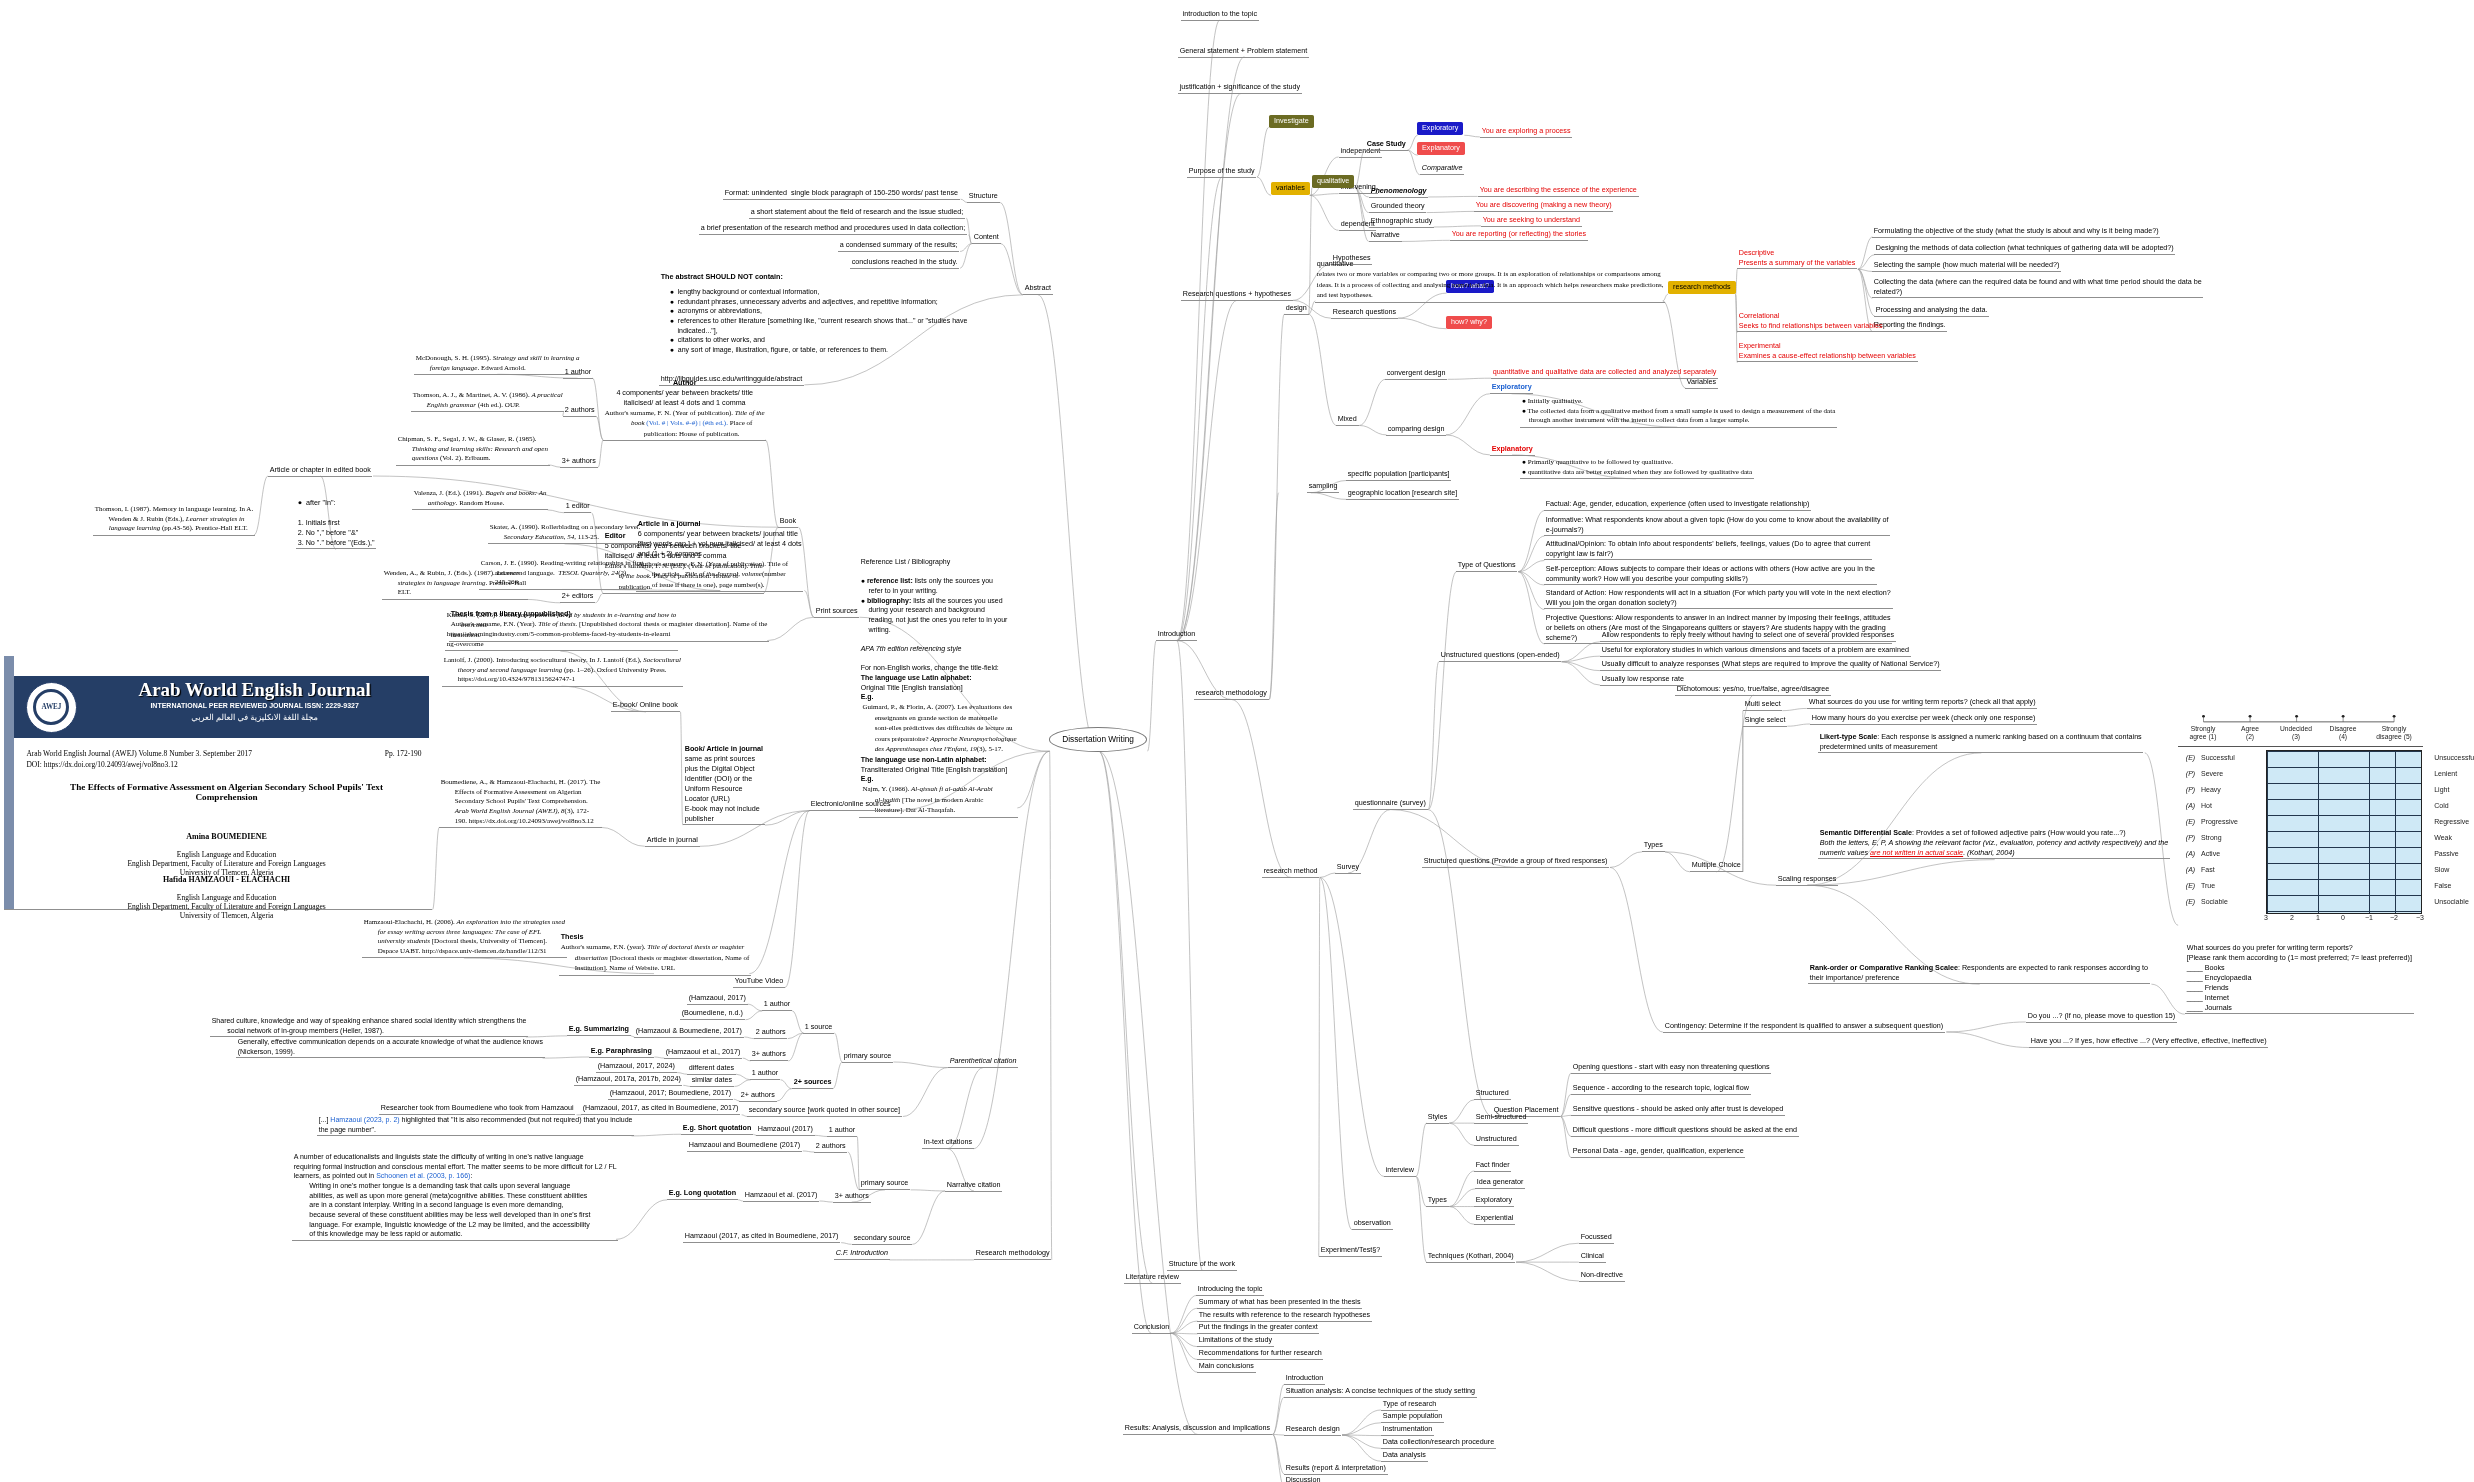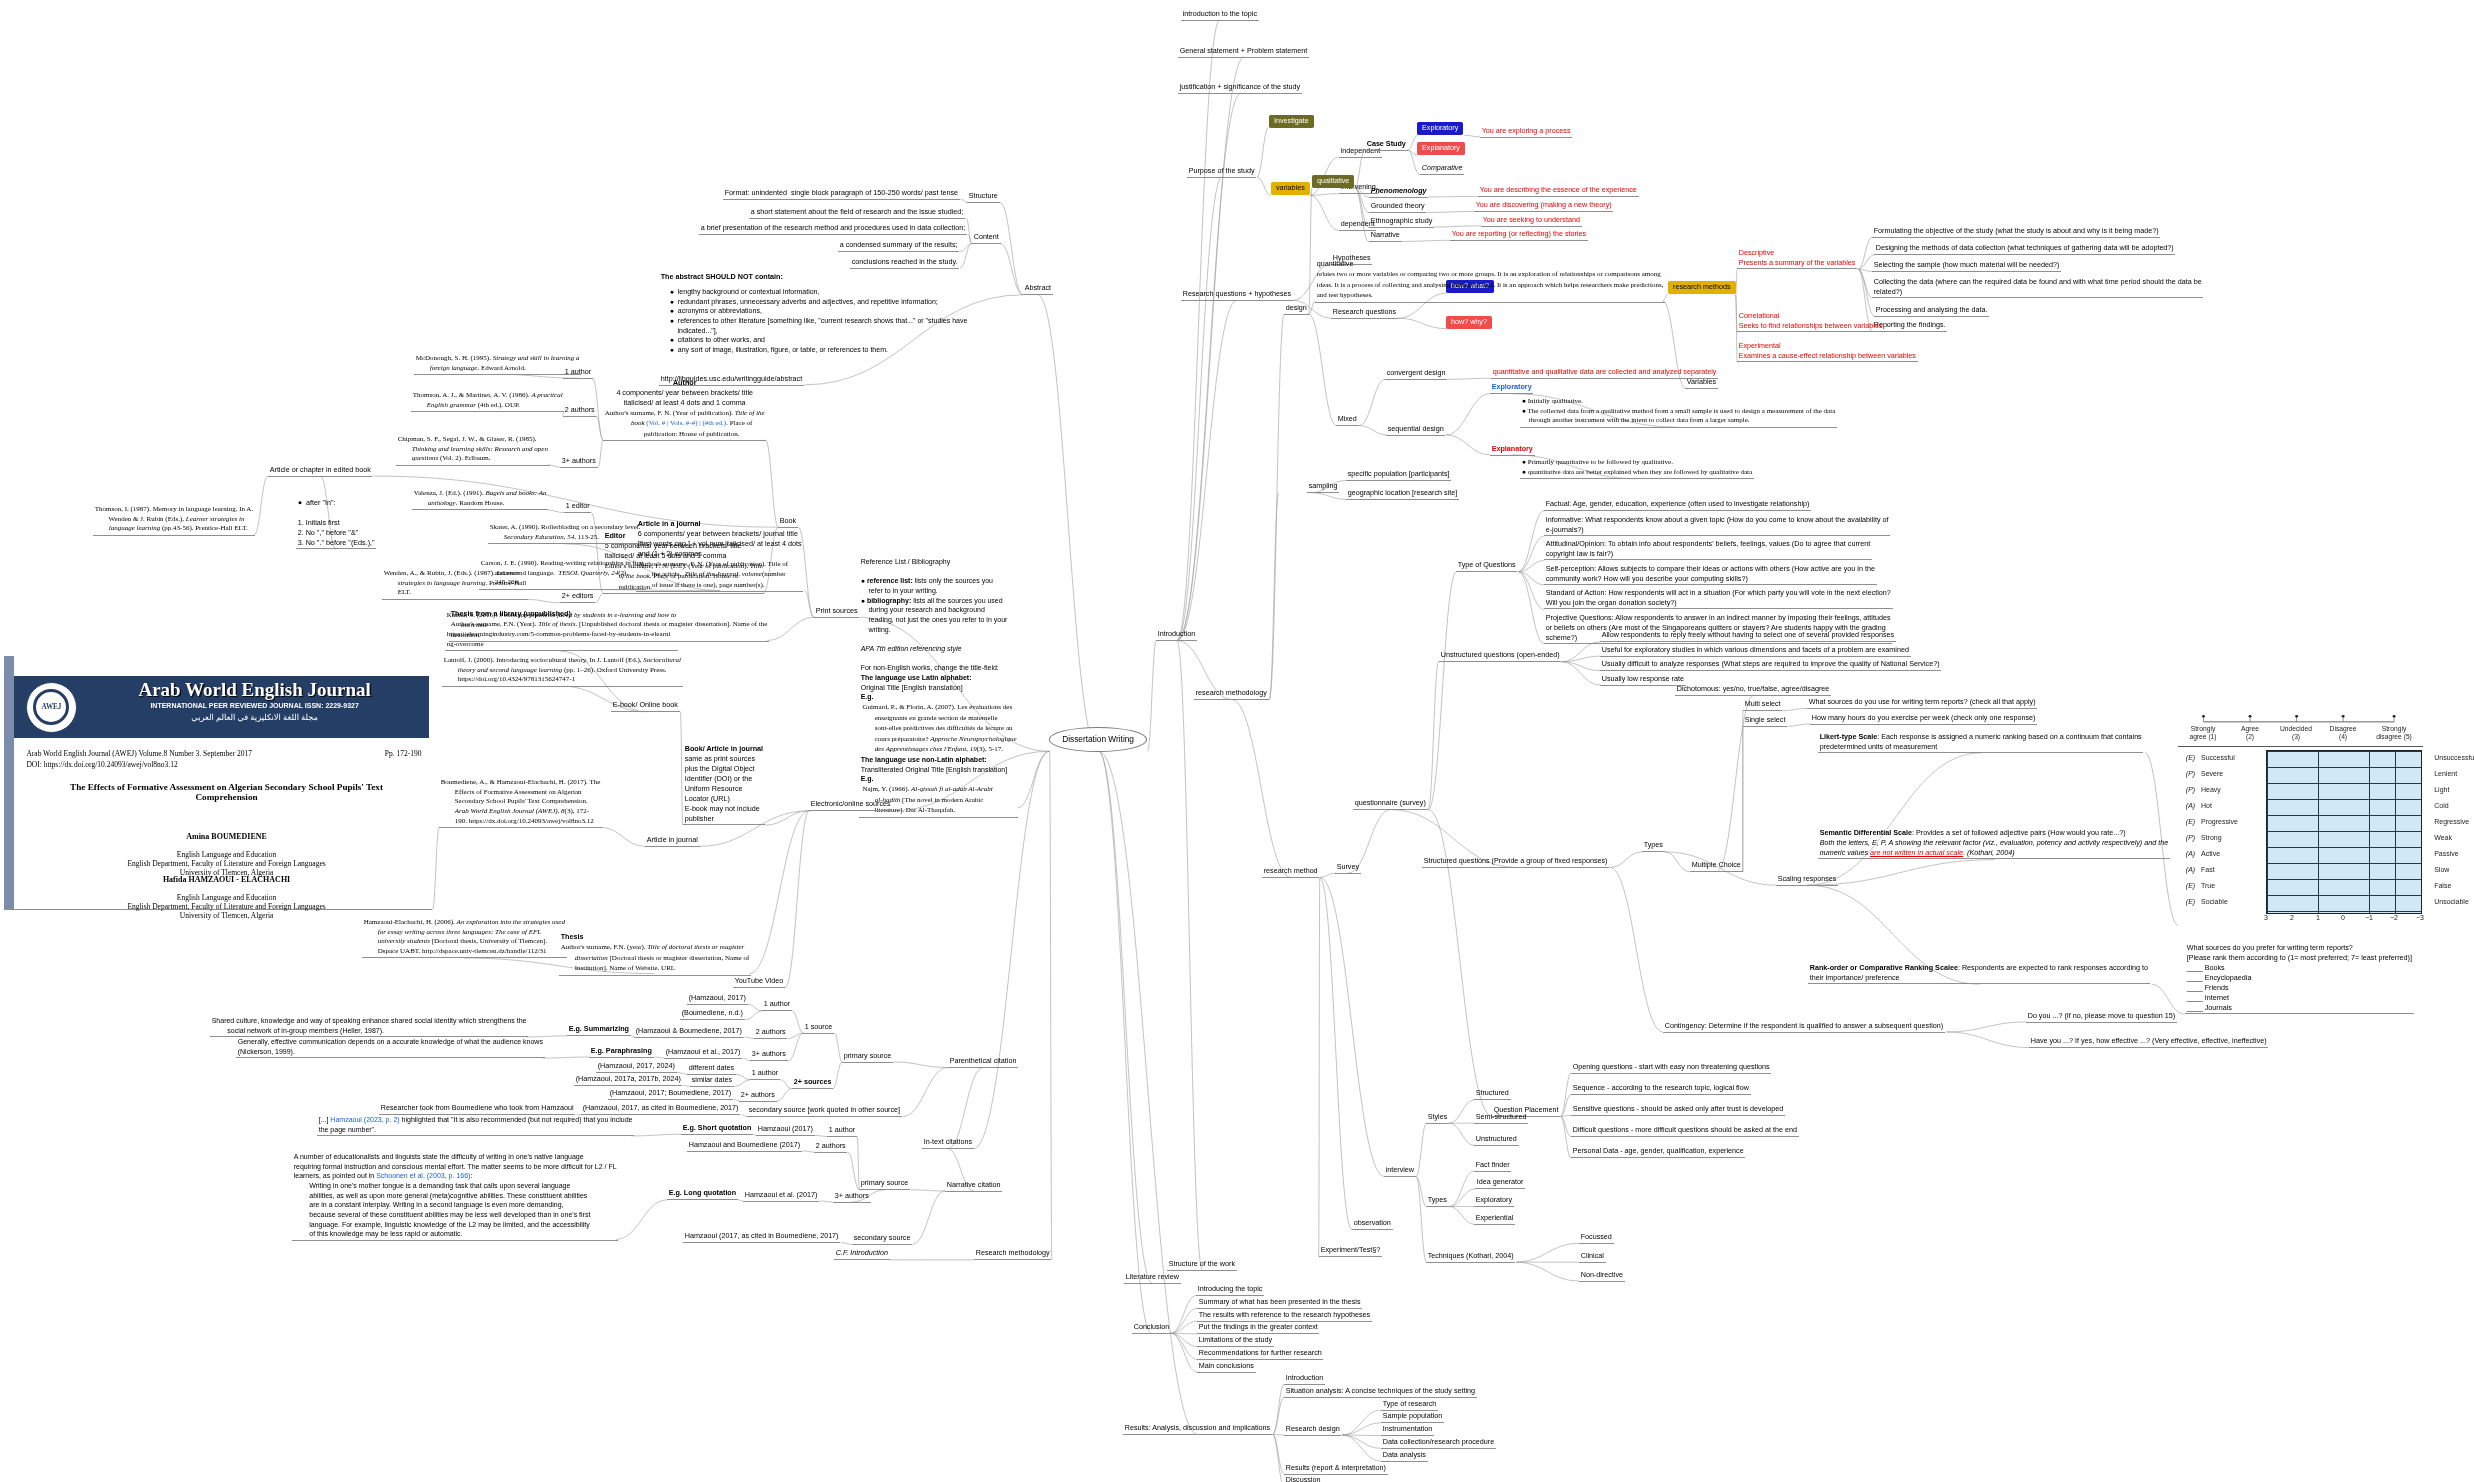--- a/index.html
+++ b/index.html
@@ -428,21 +428,21 @@
 <div class="node " style="left: 1874px; top: 305px;"><span>Processing and analysing the data.</span></div>
 <div class="node " style="left: 1872px; top: 320px;"><span>Reporting the findings.</span></div>
 <div class="node red" style="left: 1737px; top: 311px;"><span>Correlational
 Seeks to find relationships between variables</span></div>
 <div class="node red" style="left: 1737px; top: 341px;"><span>Experimental
 Examines a cause-effect relationship between variables</span></div>
 <div class="node " style="left: 1685px; top: 377px;"><span>Variables</span></div>
 <div class="node " style="left: 1336px; top: 414px;"><span>Mixed</span></div>
 <div class="node " style="left: 1385px; top: 368px;"><span>convergent design</span></div>
 <div class="node red" style="left: 1491px; top: 367px;"><span>quantitative and qualitative data are collected and analyzed separately</span></div>
-<div class="node " style="left: 1386px; top: 424px;"><span>sequential design</span></div>
+<div class="node " style="left: 1386px; top: 424px;"><span>comparing design</span></div>
 <div class="node blue b" style="left: 1490px; top: 382px;"><span>Exploratory</span></div>
 <div class="node f-serif" style="left: 1520px; top: 397px;"><span>● Initially qualitative.
 ● The collected data from a qualitative method from a small sample is used to design a measurement of the data
     through another instrument with the intent to collect data from a larger sample.</span></div>
 <div class="node red b" style="left: 1490px; top: 444px;"><span>Explanatory</span></div>
 <div class="node f-serif" style="left: 1520px; top: 458px;"><span>● Primarily quantitative to be followed by qualitative.
 ● quantitative data are better explained when they are followed by qualitative data</span></div>
 <div class="node " style="left: 1279px; top: 481px; margin-left: 28px;"><span>sampling</span></div>
 <div class="node " style="left: 1346px; top: 469px;"><span>specific population [participants]</span></div>
 <div class="node " style="left: 1346px; top: 488px;"><span>geographic location [research site]</span></div>
@@ -660,21 +660,21 @@
 <div class="node " style="left: 559px; top: 932px;"><span class="b">Thesis
 </span><span class="serif">Author's surname, F.N. (year). </span><span class="serif i">Title of doctoral thesis or magister
         dissertation</span><span class="serif"> [Doctoral thesis or magister dissertation, Name of
         Institution]. Name of Website. URL</span></div>
 <div class="node f-serif" style="left: 362px; top: 918px;"><span>Hamzaoui-Elachachi, H. (2006). </span><span class="i">An exploration into the strategies used
         for essay writing across three languages: The case of EFL
         university students</span><span> [Doctoral thesis, University of Tlemcen].
         Dspace UABT. http://dspace.univ-tlemcen.dz/handle/112/31</span></div>
 <div class="node " style="left: 733px; top: 976px;"><span>YouTube Video</span></div>
 <div class="node " style="left: 922px; top: 1137px;"><span>In-text citations</span></div>
-<div class="node " style="left: 948px; top: 1056px;"><span>Parenthetical citation</span></div>
+<div class="node " style="left: 948px; top: 1056px; font-style: italic;"><span>Parenthetical citation</span></div>
 <div class="node " style="left: 842px; top: 1051px;"><span>primary source</span></div>
 <div class="node " style="left: 803px; top: 1022px;"><span>1 source</span></div>
 <div class="node " style="left: 762px; top: 999px;"><span>1 author</span></div>
 <div class="node " style="left: 687px; top: 993px;"><span>(Hamzaoui, 2017)</span></div>
 <div class="node " style="left: 680px; top: 1008px;"><span>(Boumediene, n.d.)</span></div>
 <div class="node " style="left: 754px; top: 1027px;"><span>2 authors</span></div>
 <div class="node " style="left: 634px; top: 1026px;"><span>(Hamzaoui &amp; Boumediene, 2017)</span></div>
 <div class="node b" style="left: 567px; top: 1024px;"><span>E.g. Summarizing</span></div>
 <div class="node s13" style="left: 210px; top: 1016px;"><span>Shared culture, knowledge and way of speaking enhance shared social identity which strengthens the
         social network of in-group members (Heller, 1987).</span></div>

